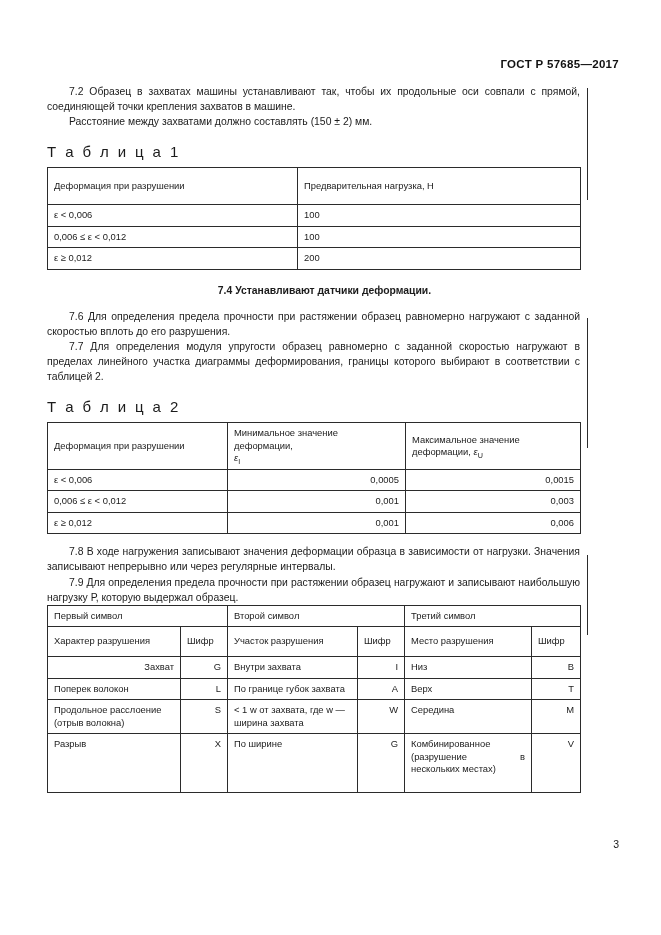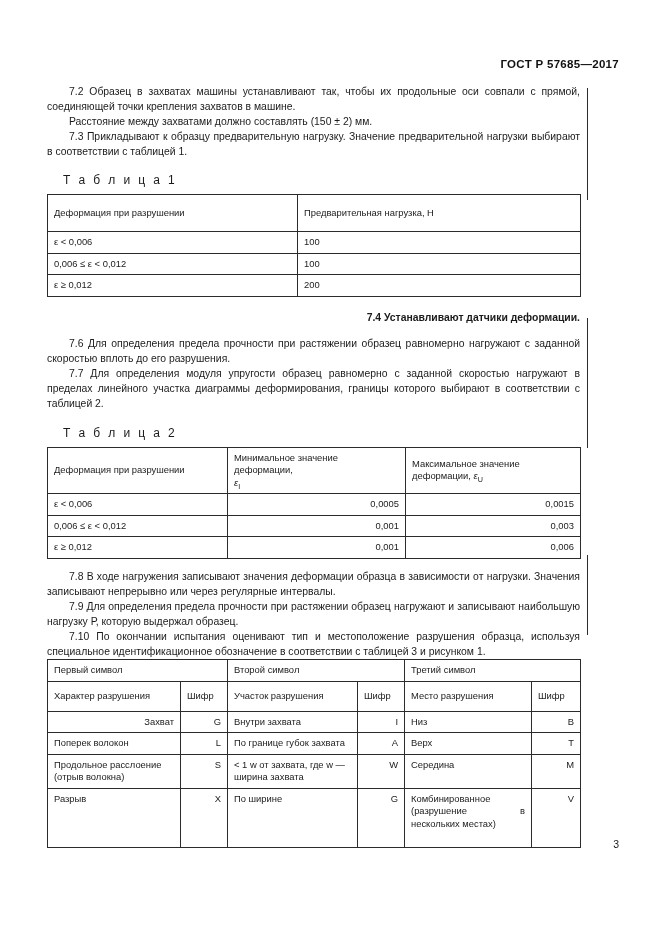--- a/index.html
+++ b/index.html
@@ -50,26 +50,26 @@
     text-align: justify;
     text-justify: inter-word;
     color: #1b1b1b;
   }
   p.indent { text-indent: 22px; }
   p.bold {
     font-weight: bold;
     text-indent: 22px;
     margin-top: 13px;
     margin-bottom: 11px;
-    text-align: right;
+    text-align: center;
   }
   .tbl-caption {
-    font-size: 12px;
+    font-size: 15px;
     letter-spacing: 2.4px;
-    margin: 14px 0 7px 16px;
+    margin: 14px 0 7px 0;
     color: #1b1b1b;
   }
   table.doc {
     border-collapse: collapse;
     width: 533px;
     table-layout: fixed;
     font-size: 9.4px;
     color: #1b1b1b;
   }
   table.doc td, table.doc th {
@@ -113,21 +113,20 @@
   <div class="header">ГОСТ Р 57685—2017</div>
 
   <div class="change-bar" style="top:88px;height:112px;"></div>
   <div class="change-bar" style="top:318px;height:130px;"></div>
   <div class="change-bar" style="top:555px;height:80px;"></div>
 
   <div class="content">
 
     <p class="body indent">7.2 Образец в захватах машины устанавливают так, чтобы их продольные оси совпали с прямой, соединяющей точки крепления захватов в машине.</p>
     <p class="body indent">Расстояние между захватами должно составлять (150 ± 2) мм.</p>
-    <p class="body indent">7.3 Прикладывают к образцу предварительную нагрузку. Значение предварительной нагрузки выбирают в соответствии с таблицей 1.</p>
 
     <div class="tbl-caption">Т а б л и ц а  1</div>
 
     <table class="doc">
       <colgroup>
           <col style="width:250px">
           <col style="width:283px">
         </colgroup>
       <tbody>
         <tr class="hdr-row">
@@ -188,21 +187,20 @@
           <td class="c">0,001</td>
           <td class="c">0,006</td>
         </tr>
       </tbody>
     </table>
 
     <div style="height:10px"></div>
 
     <p class="body indent">7.8 В ходе нагружения записывают значения деформации образца в зависимости от нагрузки. Значения записывают непрерывно или через регулярные интервалы.</p>
     <p class="body indent">7.9 Для определения предела прочности при растяжении образец нагружают и записывают наибольшую нагрузку Р, которую выдержал образец.</p>
-    <p class="body indent">7.10 По окончании испытания оценивают тип и местоположение разрушения образца, используя специальное идентификационное обозначение в соответствии с таблицей 3 и рисунком 1.</p>
 
 
     <table class="doc t3">
       <colgroup>
         <col style="width:133px">
           <col style="width:47px">
         <col style="width:130px">
           <col style="width:47px">
         <col style="width:127px">
           <col style="width:49px">

